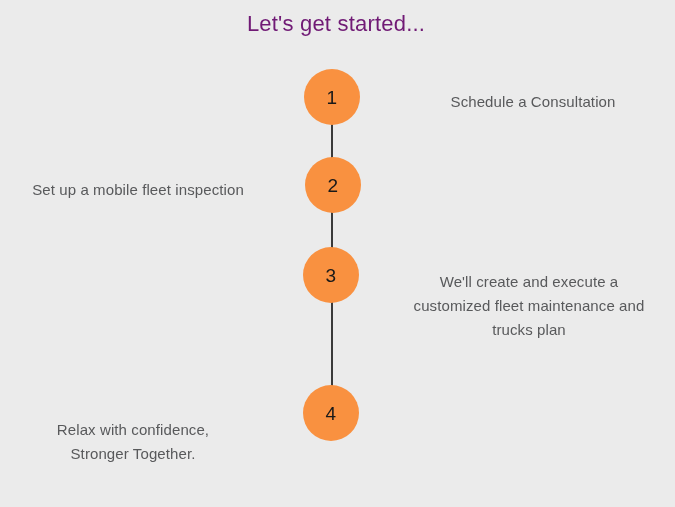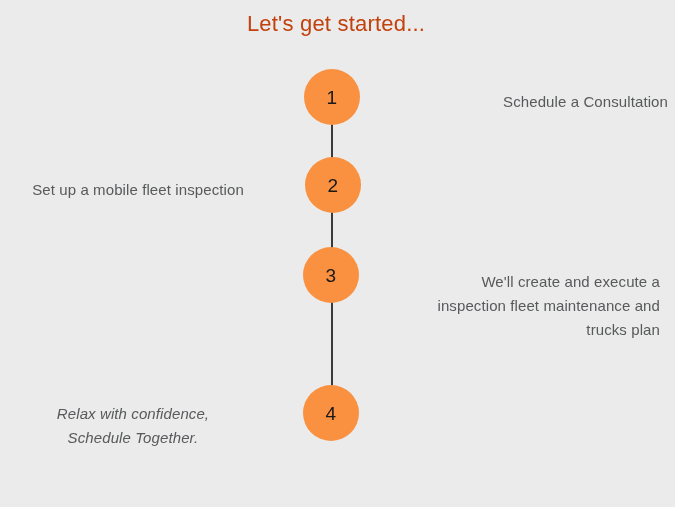--- a/index.html
+++ b/index.html
@@ -23,21 +23,21 @@
   
   .page-title {
     position: absolute;
     left: 0;
     top: 10px;
     width: 672px;
     text-align: center;
     font-size: 22px;
     font-weight: 400;
     letter-spacing: 0.2px;
-    color: #c2410c;
+    color: #701a75;
     line-height: 28px;
     white-space: nowrap;
   }
 
   
   .timeline {
     position: absolute;
     left: 0;
     top: 0;
     width: 675px;
@@ -76,21 +76,21 @@
   
   .step-label {
     position: absolute;
     font-size: 15px;
     font-weight: 400;
     color: #58595b;
     line-height: 24px;
     letter-spacing: 0.1px;
   }
   .label-right {
-    text-align: right;
+    text-align: center;
   }
   .label-left {
     text-align: center;
   }
   .label-1 {
     left: 398px;
     top: 90px;
     width: 270px;
   }
   .label-2 {
@@ -98,23 +98,22 @@
     top: 178px;
     width: 256px;
   }
   .label-3 {
     left: 398px;
     top: 270px;
     width: 262px;
   }
   .label-4 {
     left: 0px;
-    top: 402px;
+    top: 418px;
     width: 266px;
-    font-style: italic;
   }
   .label-line {
     display: block;
     white-space: nowrap;
   }
 </style>
 </head>
 <body>
 
 <div class="canvas">
@@ -137,26 +136,26 @@
     </div>
     <div class="step-label label-left label-2">
       <span class="label-line">Set up a mobile fleet inspection</span>
     </div>
 
     <div class="node node-3">
       <span class="node-number">3</span>
     </div>
     <div class="step-label label-right label-3">
       <span class="label-line">We'll create and execute a</span>
-      <span class="label-line">inspection fleet maintenance and</span>
+      <span class="label-line">customized fleet maintenance and</span>
       <span class="label-line">trucks plan</span>
     </div>
 
     <div class="node node-4">
       <span class="node-number">4</span>
     </div>
     <div class="step-label label-left label-4">
       <span class="label-line">Relax with confidence,</span>
-      <span class="label-line">Schedule Together.</span>
+      <span class="label-line">Stronger Together.</span>
     </div>
 
   </div>
 </div>
 
 </body></html>

